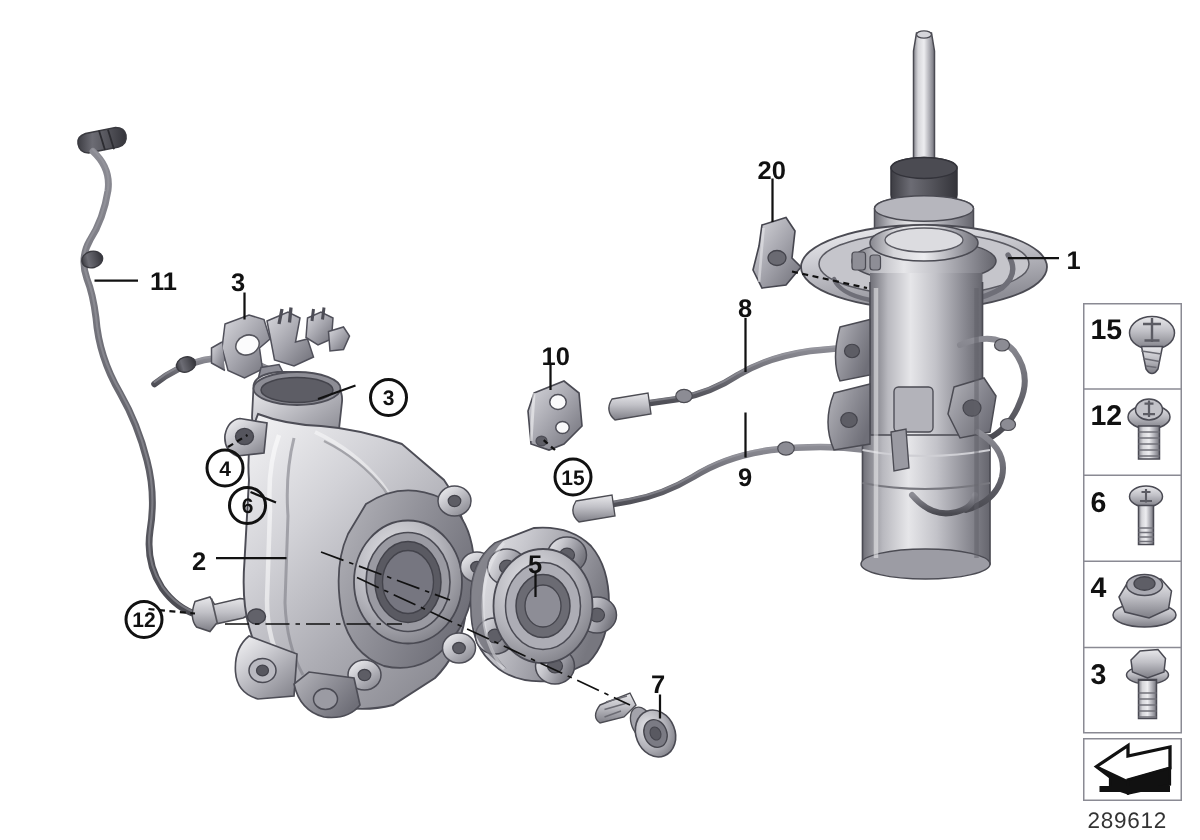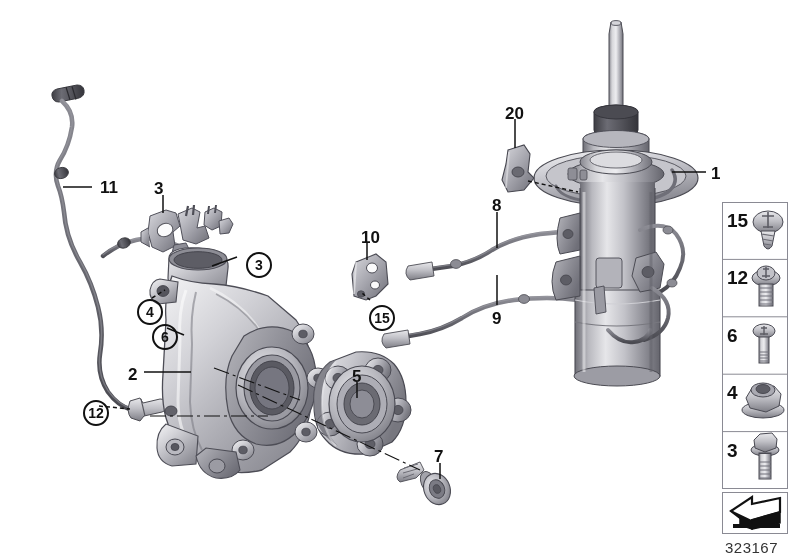--- a/index.html
+++ b/index.html
@@ -417,15 +417,15 @@
   <div class="lbox" id="direction-box" style="left: 722px; top: 492px; width: 66px; height: 42px;"></div>
   <svg class="layer" viewBox="0 0 800 560">
     <g>
       <path d="M731,511 L752,497 L752,504 L780,498 L780,512 L752,520 L752,527 Z" fill="#ffffff" stroke="#111" stroke-width="2.2" stroke-linejoin="miter"></path>
       <path d="M752,520 L780,512 L780,523 L752,529 Z" fill="#111" stroke="#111" stroke-width="1.5"></path>
       <path d="M731,511 L740,517 L740,525 L752,529 L752,521 Z" fill="#111" stroke="#111" stroke-width="1.5"></path>
       <path d="M733,524 L780,524 L780,528 L733,528 Z" fill="#111"></path>
     </g>
   </svg>
 
-  <div class="partno" id="part-number" style="left: 725px; top: 539px;">323167</div>
+  <div class="partno" id="part-number" style="left: 725px; top: 539px;">289612</div>
 
 </div>
 
 </body></html>

